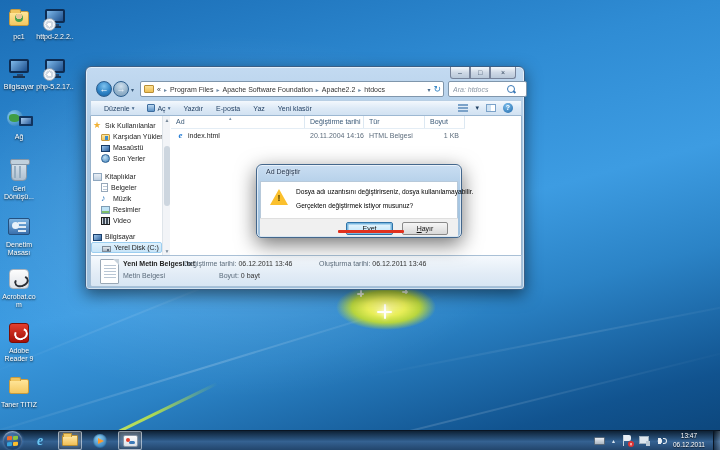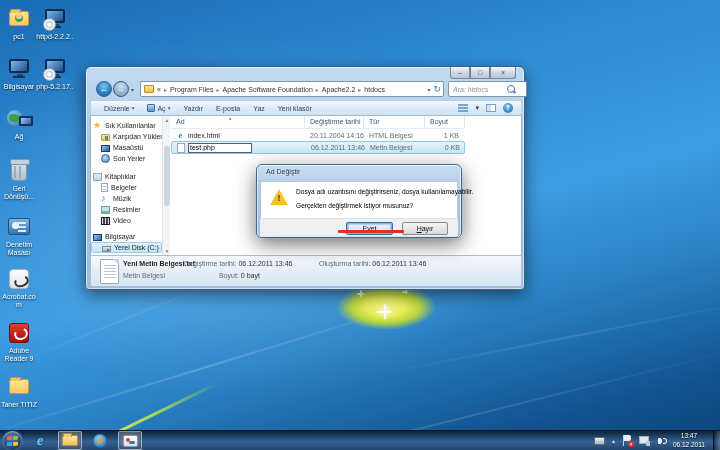--- a/index.html
+++ b/index.html
@@ -424,29 +424,20 @@
         </div>
         <div class="fl-row">
           <div class="c-name">
             <span class="f-ie">e</span>
             <span>index.html</span>
           </div>
           <div class="c-mod">20.11.2004 14:16</div>
           <div class="c-type">HTML Belgesi</div>
           <div class="c-size">1 KB</div>
         </div>
-        <div class="fl-row sel">
-          <div class="c-name">
-            <span class="f-page"></span>
-            <input class="rename-box" type="text" value="test.php" style="">
-          </div>
-          <div class="c-mod">06.12.2011 13:46</div>
-          <div class="c-type">Metin Belgesi</div>
-          <div class="c-size">0 KB</div>
-        </div>
       </div>
     </div>
 
     <div class="details">
       <div class="dt-icon"></div>
       <div class="dt-name">Yeni Metin Belgesi.txt</div>
       <div class="dt-type">Metin Belgesi</div>
       <div class="dt-pair p-mod">
         <span>Değiştirme tarihi:</span> <b>06.12.2011 13:46</b>
       </div>

